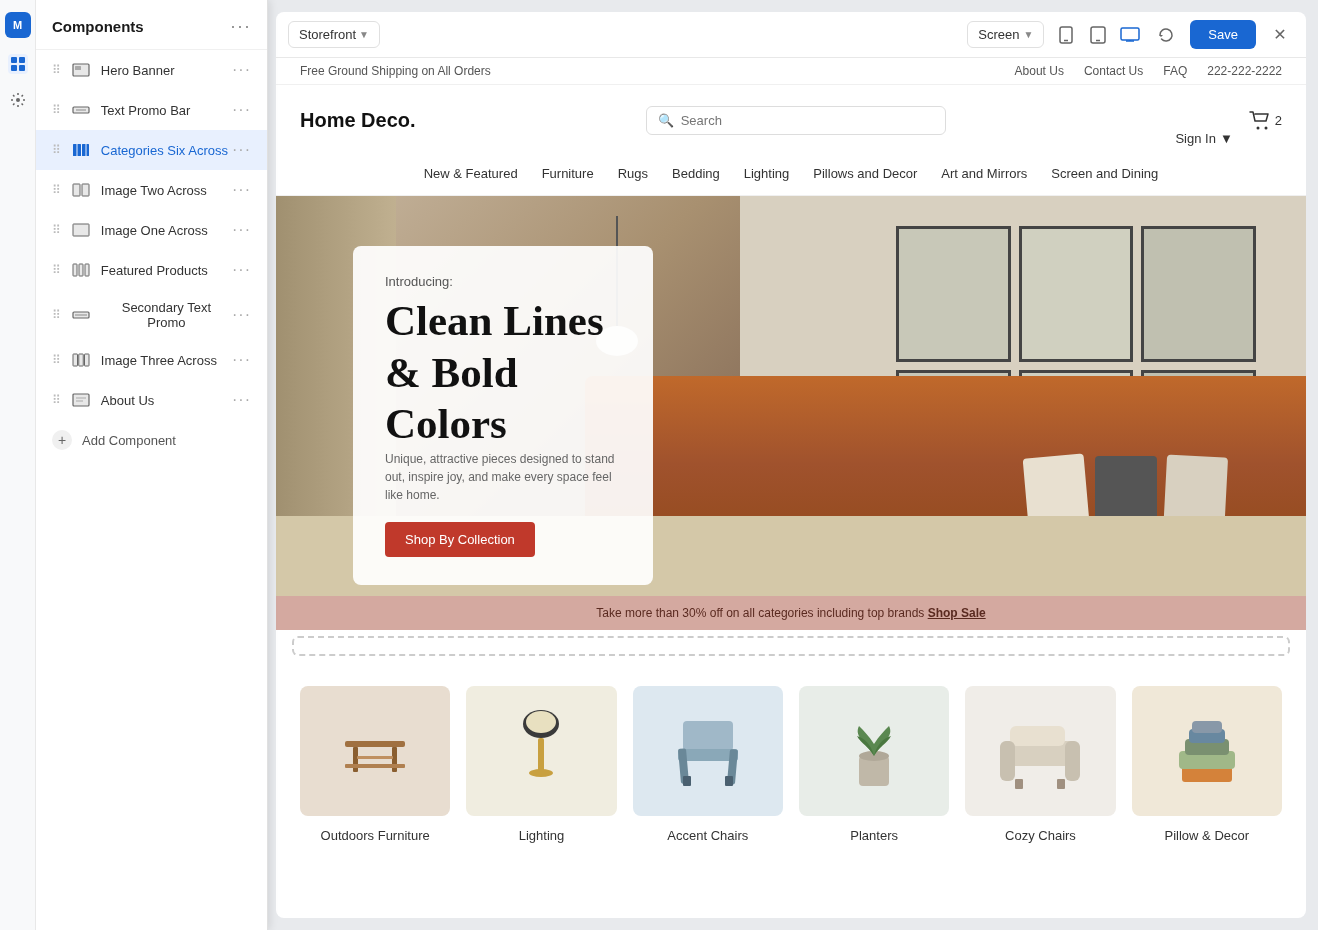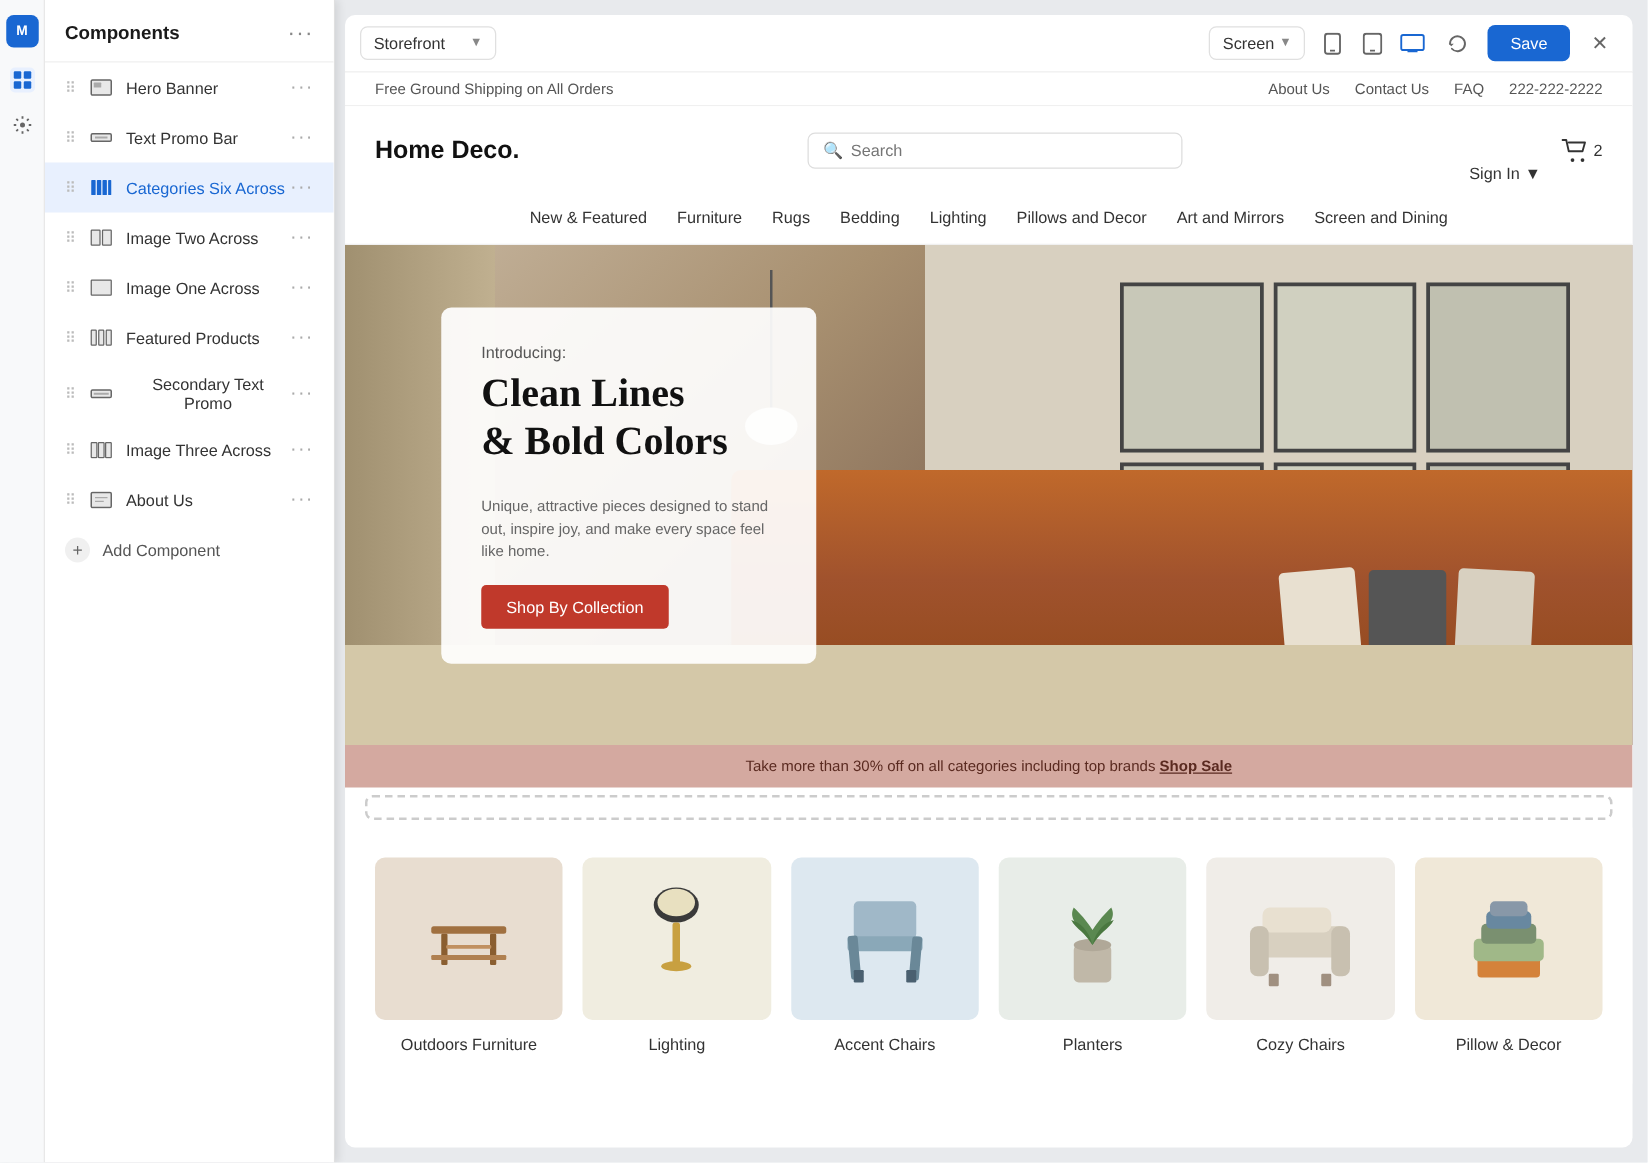--- a/index.html
+++ b/index.html
@@ -29,21 +29,21 @@
     .add-component { display: flex; align-items: center; gap: 10px; padding: 10px 16px; cursor: pointer; color: #555; }
     .add-component-icon { width: 20px; height: 20px; background: #f0f0f0; border-radius: 50%; display: flex; align-items: center; justify-content: center; font-size: 14px; color: #666; }
     .add-component-label { font-size: 13px; color: #555; }
 
     
     .main-area { flex: 1; display: flex; flex-direction: column; background: #e8eaed; padding: 12px 12px 12px 8px; }
 
     
     .toolbar { display: flex; align-items: center; background: #fff; border-radius: 8px 8px 0 0; padding: 8px 12px; border-bottom: 1px solid #e8e8e8; gap: 8px; justify-content: space-between; }
     .toolbar-left { display: flex; align-items: center; gap: 8px; }
-    .toolbar-dropdown { display: flex; align-items: center; gap: 20px; border: 1px solid #e0e0e0; border-radius: 6px; padding: 5px 10px; font-size: 13px; color: #333; cursor: pointer; background: #fff; }
+    .toolbar-dropdown { display: flex; align-items: center; gap: 3px; border: 1px solid #e0e0e0; border-radius: 6px; padding: 5px 10px; font-size: 13px; color: #333; cursor: pointer; background: #fff; }
     .toolbar-dropdown-arrow { font-size: 10px; color: #888; }
     .toolbar-right { display: flex; align-items: center; gap: 10px; }
     .device-icons { display: flex; gap: 8px; align-items: center; }
     .device-icon { width: 24px; height: 24px; display: flex; align-items: center; justify-content: center; color: #666; cursor: pointer; }
     .device-icon.active { color: #1967d2; }
     .screen-dropdown { display: flex; align-items: center; gap: 4px; border: 1px solid #e0e0e0; border-radius: 6px; padding: 5px 10px; font-size: 13px; color: #333; cursor: pointer; background: #fff; }
     .refresh-btn { width: 28px; height: 28px; display: flex; align-items: center; justify-content: center; color: #666; cursor: pointer; }
     .save-btn { background: #1967d2; color: #fff; border: none; border-radius: 6px; padding: 7px 18px; font-size: 13px; font-weight: 500; cursor: pointer; }
     .close-btn { width: 28px; height: 28px; display: flex; align-items: center; justify-content: center; color: #666; cursor: pointer; font-size: 16px; }
 
@@ -64,21 +64,21 @@
     .signin-btn { font-size: 13px; color: #333; cursor: pointer; display: flex; align-items: center; gap: 4px; margin-top: 36px; }
     .cart-btn { display: flex; align-items: center; gap: 4px; cursor: pointer; color: #333; }
     .cart-count { font-size: 13px; font-weight: 500; }
     .nav-bar { display: flex; gap: 24px; padding: 10px 24px; background: #fff; border-bottom: 1px solid #f0f0f0; justify-content: center; }
     .nav-item { font-size: 13px; color: #333; cursor: pointer; padding-bottom: 4px; }
 
     
     .hero-banner { position: relative; width: 100%; height: 400px; background: linear-gradient(135deg, #c8b8a2 0%, #a89070 30%, #7a6050 60%, #8B6347 80%, #6a4a30 100%); overflow: hidden; }
     .hero-overlay-card { position: absolute; top: 50px; left: 77px; background: rgba(255,255,255,0.92); padding: 28px 32px; border-radius: 8px; max-width: 300px; }
     .hero-introducing { font-size: 13px; color: #555; margin-bottom: 6px; }
-    .hero-title { font-size: 32px; font-weight: 700; color: #111; line-height: 1.2; margin-bottom: 24px; font-family: Georgia, serif; }
+    .hero-title { font-size: 43px; font-weight: 700; color: #111; line-height: 1.2; margin-bottom: 0; font-family: Georgia, serif; }
     .hero-desc { font-size: 12px; color: #666; margin-bottom: 18px; line-height: 1.5; }
     .hero-cta { background: #c0392b; color: #fff; border: none; border-radius: 4px; padding: 10px 20px; font-size: 13px; cursor: pointer; font-weight: 500; }
 
     
     .promo-bar { background: #d4a9a0; padding: 10px 24px; text-align: center; font-size: 12px; color: #5a2a20; }
     .promo-bar-link { font-weight: 600; text-decoration: underline; cursor: pointer; color: #5a2a20; }
 
     
     .categories-section { padding: 24px; background: #fff; }
     .categories-grid { display: flex; gap: 16px; justify-content: space-between; }

